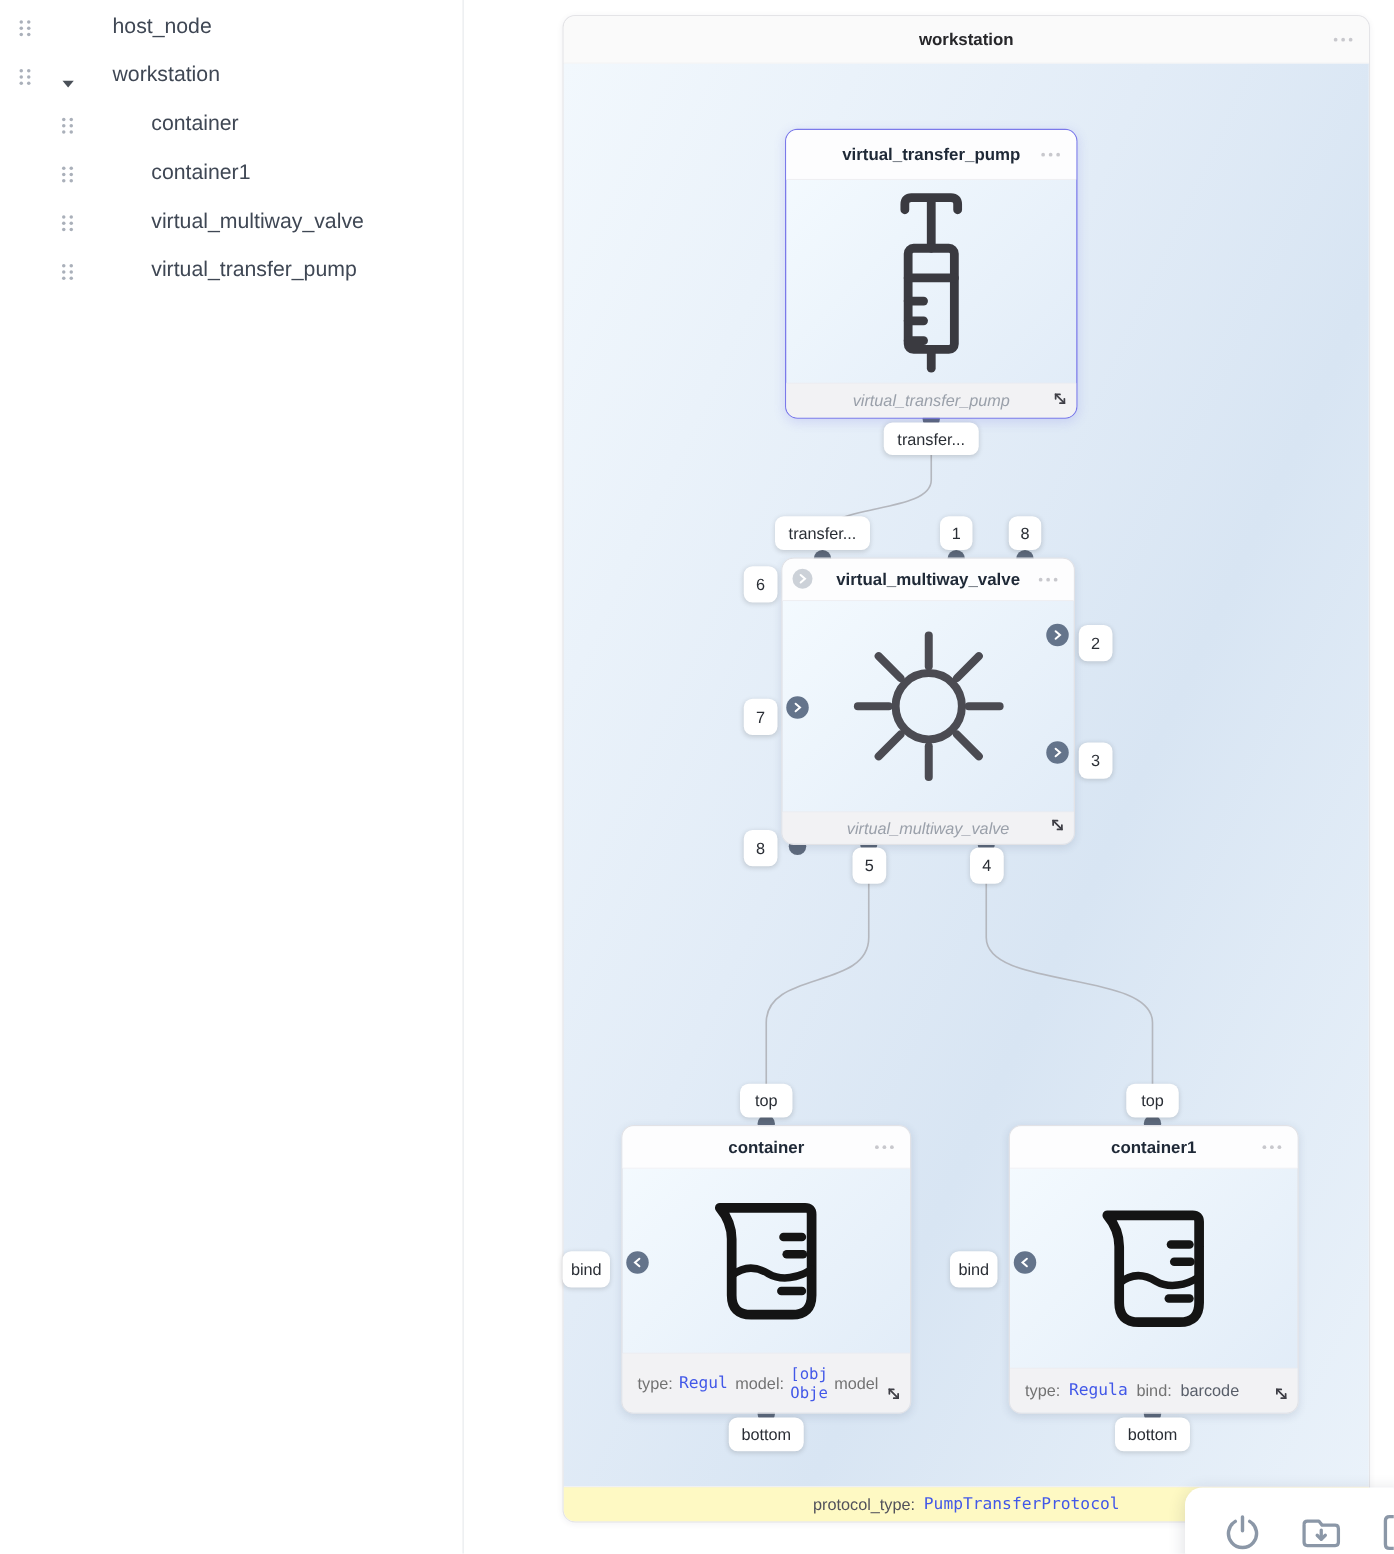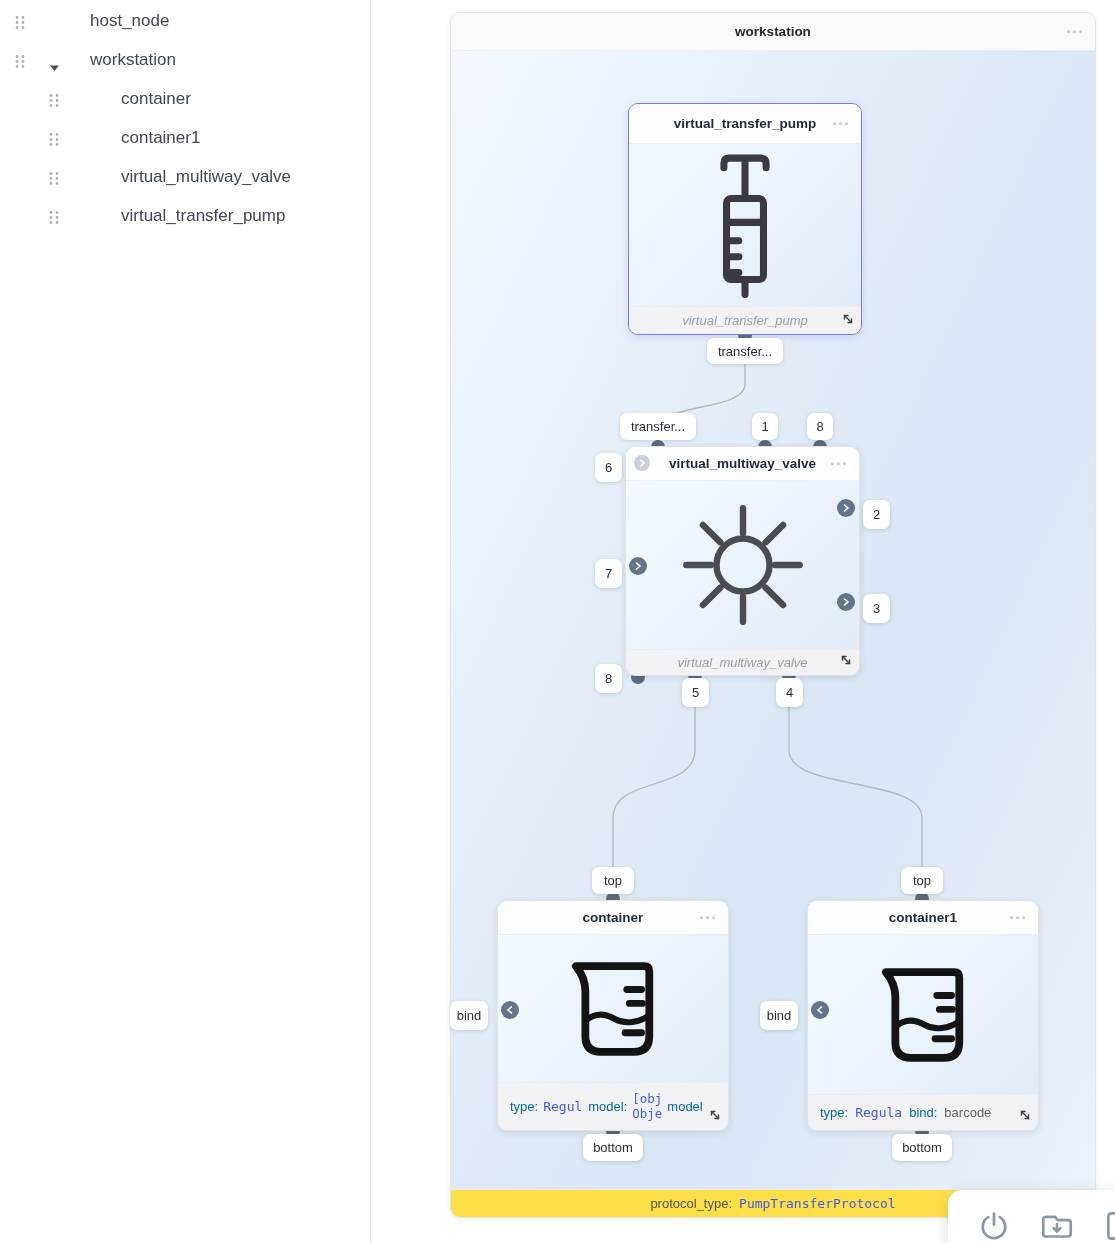--- a/index.html
+++ b/index.html
@@ -22,21 +22,21 @@
   
   .ws-card { position:absolute; left:450px; top:12px; width:646px; height:1206px;
     background:#fff; border:1px solid #e4e4e7; border-radius:10px;
     box-shadow:0 1px 5px rgba(30,40,60,.06); z-index:0; }
   .ws-header { position:absolute; top:0; left:0; right:0; height:38px; background:#fafafa;
     border-bottom:1px solid #ededf0; border-radius:9px 9px 0 0;
     display:flex; align-items:center; justify-content:center;
     font-size:13.5px; font-weight:bold; color:#27272a; }
   .ws-body { position:absolute; top:38px; left:0; right:0; bottom:28px;
     background:linear-gradient(115deg,#f2f8fd 0%,#e2ecf7 40%,#d8e5f3 62%,#eaf2fa 100%); }
-  .ws-footer { position:absolute; bottom:0; left:0; right:0; height:28px; background:#fde047;
+  .ws-footer { position:absolute; bottom:0; left:0; right:0; height:28px; background:#fef9c3;
     border-top:1px solid #ececee; border-radius:0 0 9px 9px;
     display:flex; align-items:center; justify-content:center; gap:7px;
     font-size:13px; color:#52525b; }
 
   .mono { font-family:"DejaVu Sans Mono", monospace; color:#4258e8; }
 
   .dots { display:flex; gap:2.5px; position:absolute; right:13px; top:50%; transform:translateY(-50%); cursor:pointer; }
   .dots i { width:3.5px; height:3.5px; border-radius:50%; background:#c8c8cd; display:block; }
 
   
@@ -54,21 +54,21 @@
     font-size:13.5px; font-weight:bold; color:#1f2937; }
   .node-header.tall { height:40px; }
   .node-body { flex:1; display:flex; align-items:center; justify-content:center; }
   .node-footer { background:#f2f2f4; border-top:1px solid #ececef; border-radius:0 0 9px 9px;
     position:relative; display:flex; align-items:center; justify-content:center;
     font-size:13px; color:#9aa0aa; }
   .node-footer .fname { font-style:italic; }
   .resize { position:absolute; right:7px; bottom:6px; cursor:nwse-resize; }
 
   .cfoot { font-size:13px; color:#5a5f6a; gap:5px; padding:0 8px 0 12px; justify-content:flex-start; }
-  .cfoot .lbl { color:#0369a1; white-space:nowrap; }
+  .cfoot .lbl { color:#737373; white-space:nowrap; }
   .clip { display:inline-block; overflow:hidden; white-space:nowrap; }
   .twoline { display:inline-flex; flex-direction:column; line-height:1.15; font-size:12.5px; }
 
   
   .pdot { position:absolute; width:14px; height:14px; border-radius:50%; background:#5f6b7d; z-index:1; }
   .pchip { position:absolute; width:18px; height:18px; border-radius:50%; background:#64748b;
     z-index:3; display:flex; align-items:center; justify-content:center; cursor:pointer; }
   .pchip.light { background:#ccd1d8; }
   .plabel { position:absolute; background:#fff; border-radius:7px; z-index:4;
     box-shadow:0 1px 4px rgba(0,0,0,.15); font-size:13px; color:#2a2e35;

